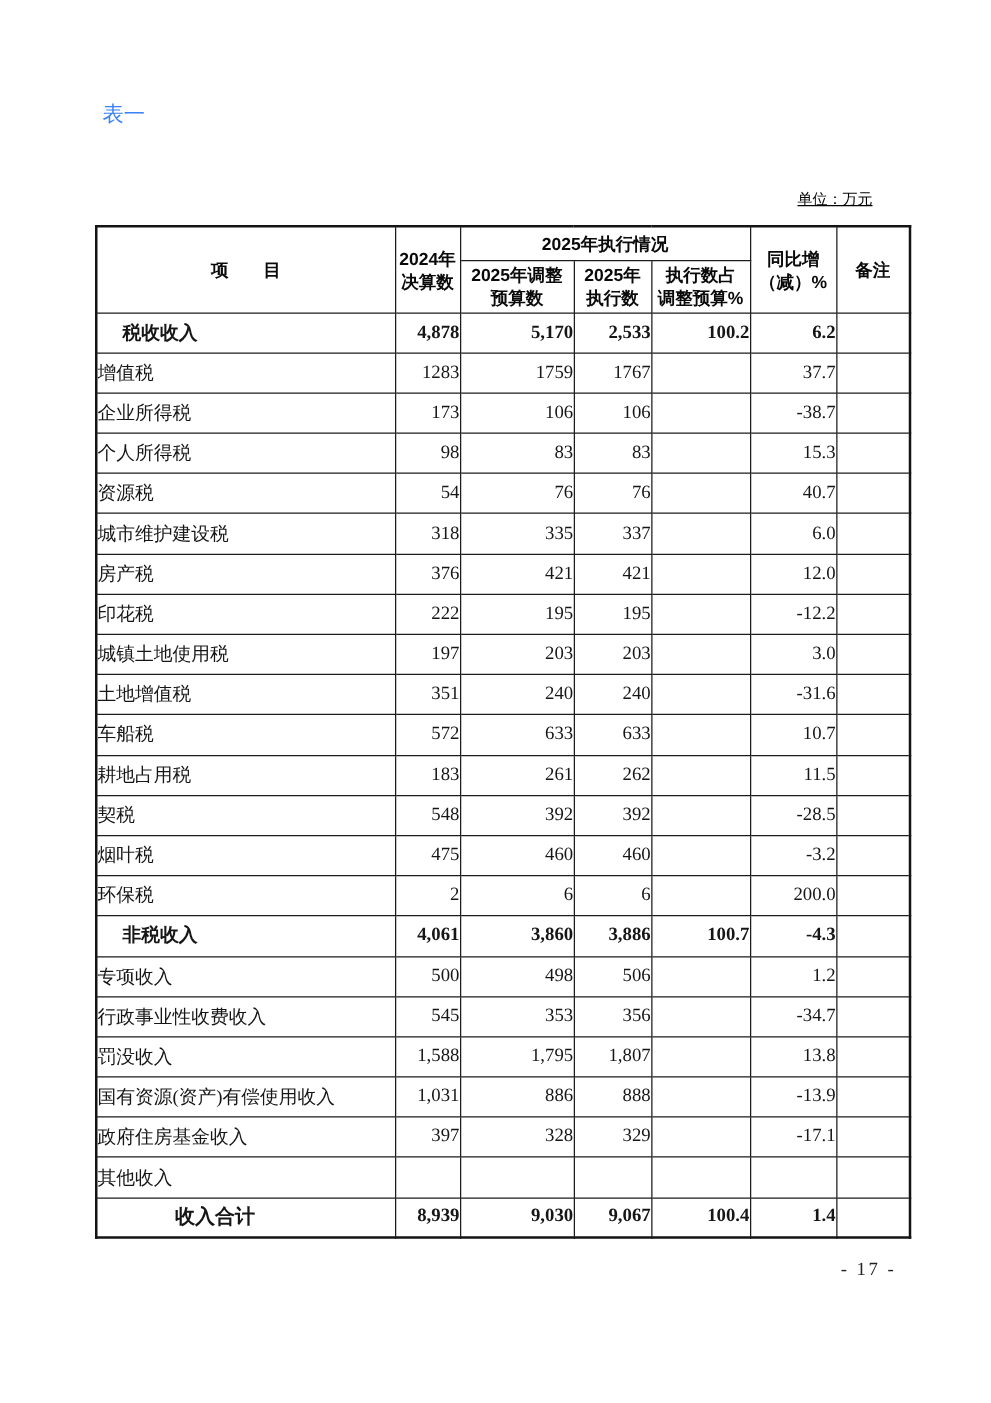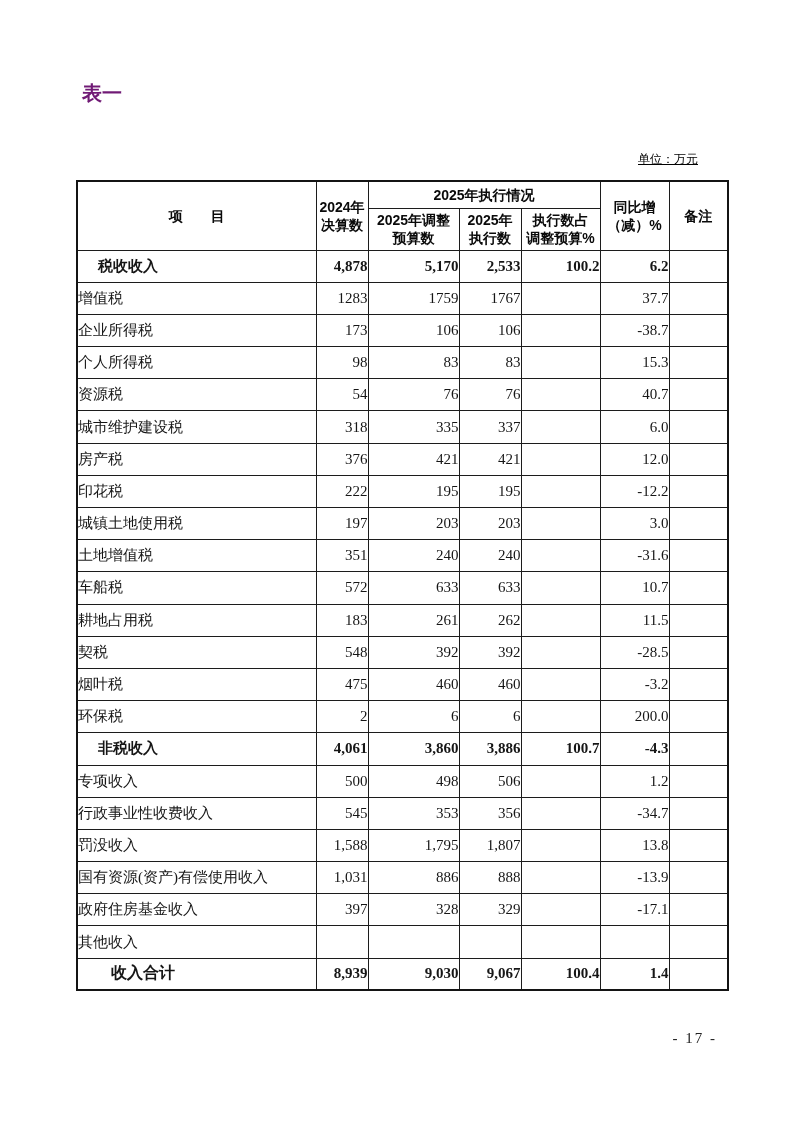--- a/index.html
+++ b/index.html
@@ -7,21 +7,21 @@
     position:relative;
     width:793px;height:1122px;
     background:#ffffff;
     font-family:"Liberation Serif","DejaVu Serif",serif;
     color:#111;
     overflow:hidden;
   }
   .table-label{
     position:absolute;top:80px;left:82px;
     font-family:"Liberation Sans","DejaVu Sans",sans-serif;
-    font-weight:bold;font-size:20px;color:#701a75;
+    font-weight:normal;font-size:17px;color:#3b82f6;
   }
   .title{
     position:absolute;top:105px;left:0;width:100%;
     margin:0;text-align:center;
     font-family:"Liberation Serif","DejaVu Serif",serif;
     font-weight:bold;font-size:27px;letter-spacing:0.5px;color:#0a0a0a;
   }
   .unit-note{
     position:absolute;top:151px;right:95px;
     font-size:12px;color:#000000;text-decoration:underline;
@@ -61,26 +61,26 @@
   td.c4{padding-right:6px;}
   td.c5{padding-right:11px;}
   tr.category td{font-weight:bold;}
   tr.category td.label{
     padding-left:20px;
     font-family:"Liberation Sans","DejaVu Sans",sans-serif;
     font-size:15px;
   }
   tr.total td{font-weight:bold;}
   tr.total td.label{
-    padding-left:33px;
+    padding-left:62px;
     font-family:"Liberation Sans","DejaVu Sans",sans-serif;
     font-size:16px;
   }
   .page-number{
-    position:absolute;top:1030px;right:76px;
+    position:absolute;top:1008px;right:76px;
     font-size:15px;letter-spacing:2px;color:#222;
   }
 </style>
 </head>
 <body>
 
 <div class="page">
 
   <div class="table-label">表一</div>
 

